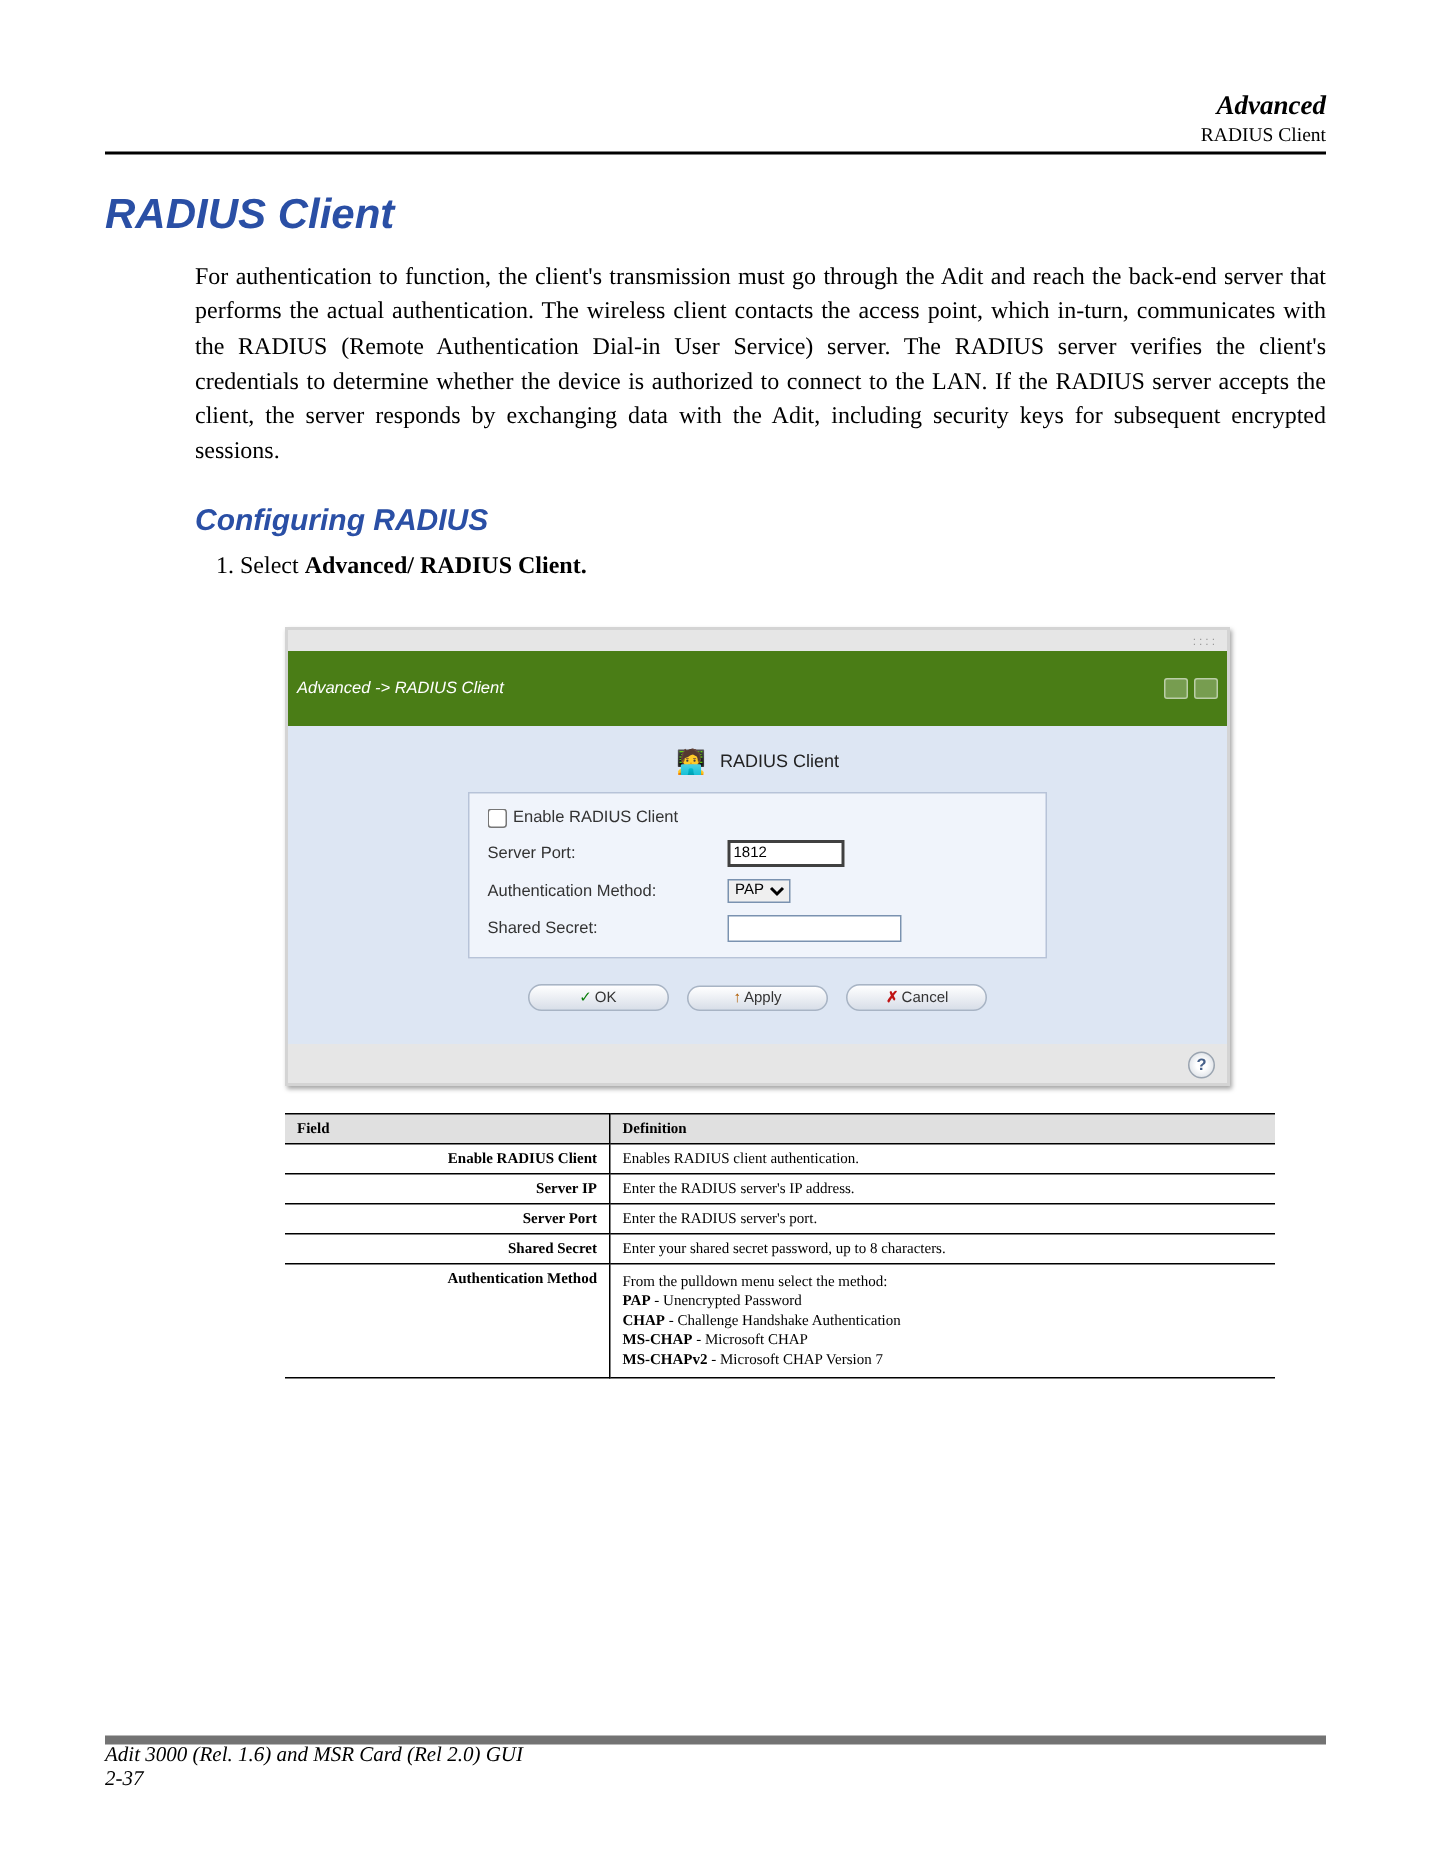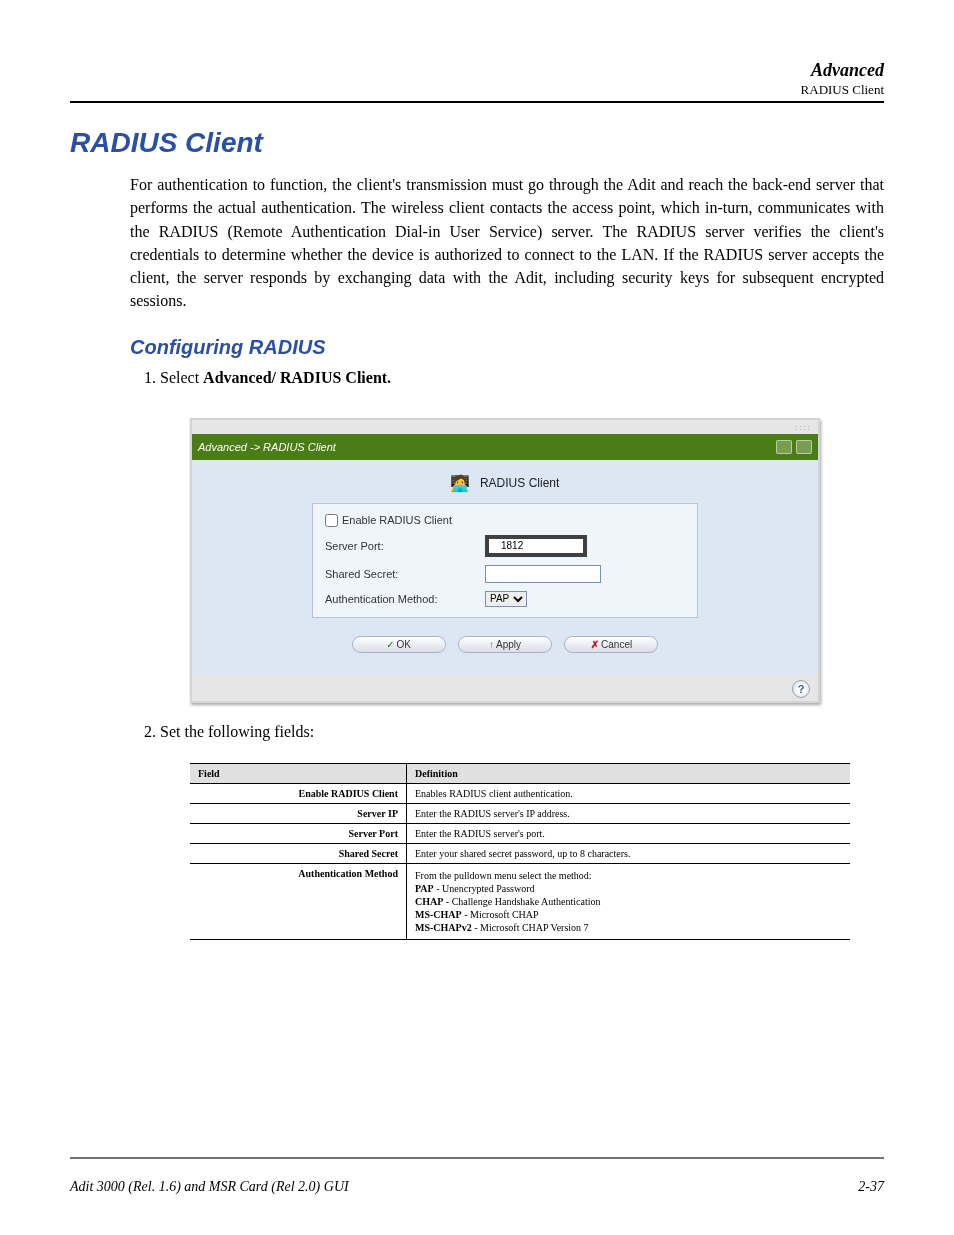--- a/index.html
+++ b/index.html
@@ -90,21 +90,21 @@
     top: 3px;
     font-size: 8px;
     letter-spacing: 2px;
     color: #999;
   }
   .shot-titlebar {
     background: #4a7d16;
     color: #fff;
     font-size: 11px;
     font-style: italic;
-    padding: 6px 6px;
+    padding: 18px 6px;
     display: flex;
     align-items: center;
     justify-content: space-between;
   }
   .shot-titlebar .right-icons {
     display: flex;
     gap: 4px;
   }
   .tb-icon {
     width: 14px;
@@ -158,23 +158,23 @@
   .ip-dot {
     display:inline-block;
     width: 8px;
     text-align:center;
     font-size:10px;
   }
   .port-inp {
     width: 70px;
     height: 14px;
     font-size: 10px;
-    border: 4px solid #404040;
+    border: 2px solid #404040;
     background: #fff;
-    padding: 0 12px;
+    padding: 0 2px;
   }
   .secret-inp {
     width: 110px;
     height: 14px;
     font-size: 10px;
     border: 1px solid #7a92b0;
     background: #fff;
   }
   .auth-select {
     font-size: 10px;
@@ -250,22 +250,23 @@
     font-weight: bold;
   }
   .auth-def-line { margin: 2px 0; }
 
   .footer-bar {
     margin-top: auto;
     display:flex;
     justify-content: space-between;
     font-style: italic;
     font-size: 14px;
-    border-top: 2px solid #737373;
-    padding-top: 20px;
+    border-top: 6px solid #737373;
+    padding-top: 0;
+    flex-direction: column;
   }
 </style>
 </head>
 <body>
 
 <div class="page">
 
   <div class="top-meta">
     <div class="top-section">Advanced</div>
     <div class="top-sub">RADIUS Client</div>
@@ -304,45 +305,42 @@
         <div class="form-panel">
           <div class="form-row">
             <input type="checkbox" class="cbox" style="">
             <span>Enable RADIUS Client</span>
           </div>
           <div class="form-row">
             <span class="lbl">Server Port:</span>
             <input class="port-inp" value="1812" style="">
           </div>
           <div class="form-row">
-            <span class="lbl">Shared Secret:</span>
-            <input class="secret-inp" type="text" value="" style="">
-          </div>
-          <div class="form-row">
             <span class="lbl">Authentication Method:</span>
             <select class="auth-select">
               <option>PAP</option>
             </select>
+          </div>
+          <div class="form-row">
+            <span class="lbl">Shared Secret:</span>
+            <input class="secret-inp" type="text" value="" style="">
           </div>
         </div>
         <div class="btn-row">
           <span class="pill-btn"><span class="mark ok">✓</span><span>OK</span></span>
           <span class="pill-btn"><span class="mark up">↑</span><span>Apply</span></span>
           <span class="pill-btn"><span class="mark x">✗</span><span>Cancel</span></span>
         </div>
       </div>
       <div class="shot-footer">
         <div class="help-circle">?</div>
       </div>
     </div>
   </div>
 
-  <ol class="steps" start="2">
-    <li>Set the following fields:</li>
-  </ol>
 
   <table class="def-table">
     <thead>
       <tr>
         <th>Field</th>
         <th>Definition</th>
       </tr>
     </thead>
     <tbody>
       <tr>

